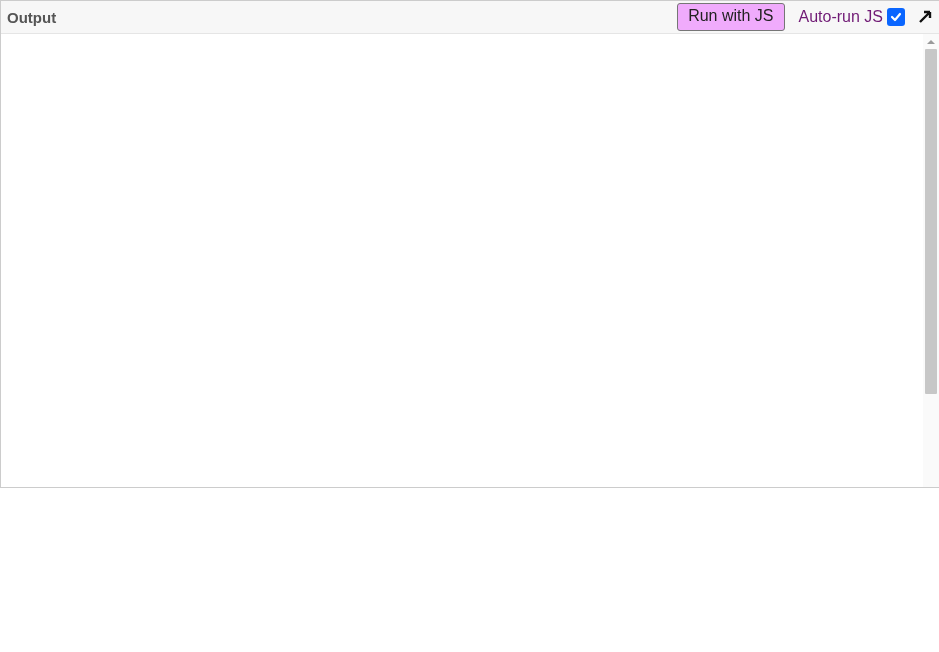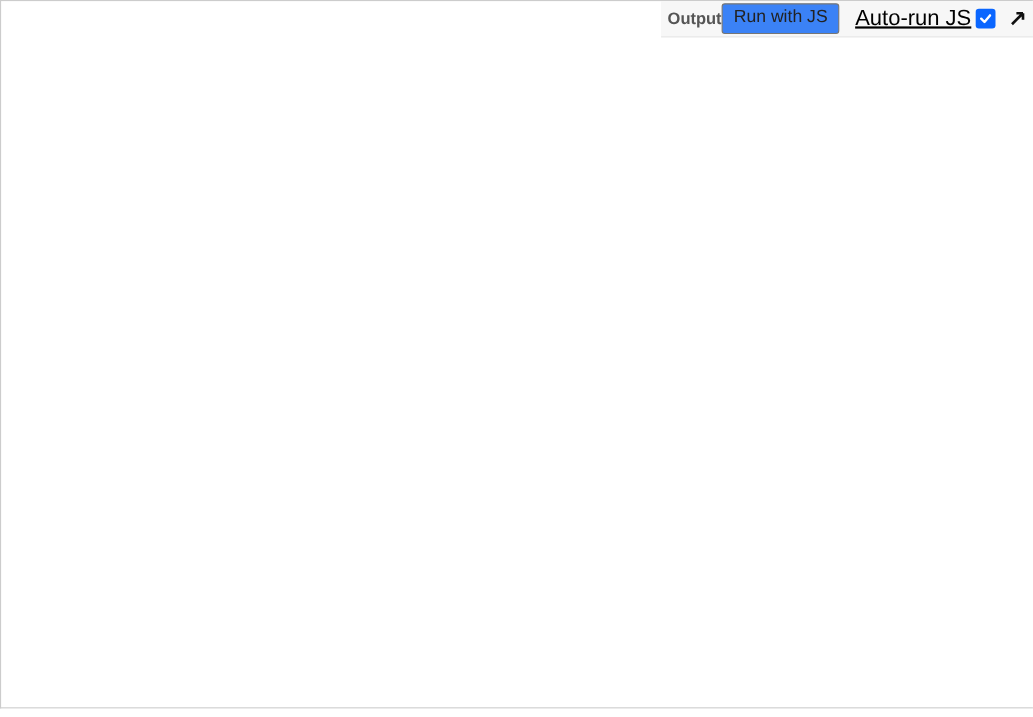--- a/index.html
+++ b/index.html
@@ -5,66 +5,64 @@
     * { box-sizing: border-box; margin: 0; padding: 0; }
     body {
       font-family: "Segoe UI", Arial, sans-serif;
       width: 939px;
       height: 652px;
       overflow: hidden;
       background: #fff;
     }
     .panel {
       width: 939px;
-      height: 644px;
+      height: 488px;
       border: 1px solid #ccc;
       border-right: none;
       display: flex;
       flex-direction: column;
       position: relative;
-      align-items: flex-end;
     }
     .header {
       height: 33px;
       background: #f7f7f7;
       border-bottom: 1px solid #e5e5e5;
       display: flex;
       align-items: center;
       padding: 0 4px 0 6px;
     }
     .header-title {
       font-size: 15px;
       font-weight: 600;
       color: #555;
       flex: 0 0 auto;
     }
     .spacer { flex: 1 1 auto; }
     .run-btn {
       font-family: inherit;
       font-size: 16px;
       color: #222;
-      background: #3b82f6;
+      background: #f0abfc;
       border: 1px solid #767676;
       border-radius: 3px;
       padding: 2px 10px 3px 10px;
       cursor: pointer;
       margin-right: 14px;
       line-height: 1.3;
     }
     .autorun-wrap {
       display: flex;
       align-items: center;
       gap: 4px;
       margin-right: 8px;
     }
     .autorun-label {
-      font-size: 20px;
-      color: #000000;
+      font-size: 16px;
+      color: #701a75;
       cursor: pointer;
-      text-decoration: underline;
     }
     .autorun-check {
       width: 18px;
       height: 18px;
       border-radius: 3px;
       background: #0a66ff;
       display: inline-flex;
       align-items: center;
       justify-content: center;
       cursor: pointer;

